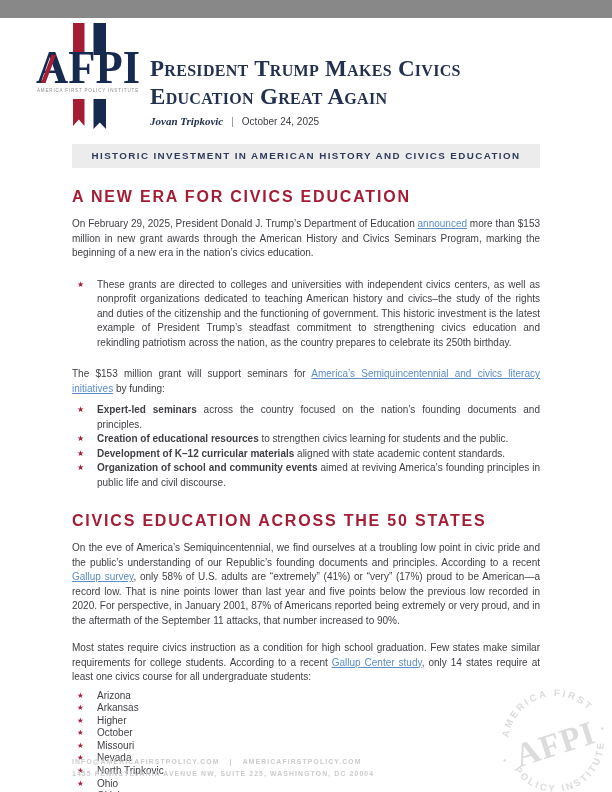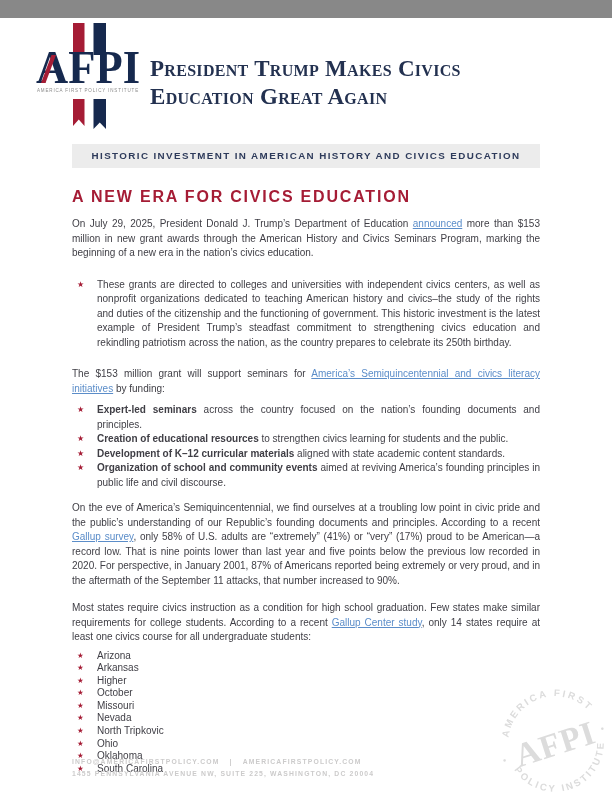--- a/index.html
+++ b/index.html
@@ -73,29 +73,32 @@
       <polygon points="38,76 49.5,76 49.5,103 43.75,96.5 38,103" fill="#A51C35"></polygon>
       <polygon points="58.5,76 71,76 71,106 64.75,99.5 58.5,106" fill="#16294E"></polygon>
     </svg>
   </div>
 
   <div class="header-text">
     <div class="doc-title">
       <div>President Trump Makes Civics</div>
       <div>Education Great Again</div>
     </div>
+    <div class="byline">
+      <span class="author">Jovan Tripkovic</span><span class="sep">|</span><span>October 24, 2025</span>
+    </div>
   </div>
 
   <div class="content">
 
     <div class="banner">HISTORIC INVESTMENT IN AMERICAN HISTORY AND CIVICS EDUCATION</div>
 
     <div class="section-heading">A NEW ERA FOR CIVICS EDUCATION</div>
 
-    <p class="body"><span>On July 29, 2025, President Donald J. Trump’s Department of Education </span><a class="doc-link">announced</a><span> more than $153 million in new grant awards through the American History and Civics Seminars Program, marking the beginning of a new era in the nation’s civics education.</span></p>
+    <p class="body"><span>On February 29, 2025, President Donald J. Trump’s Department of Education </span><a class="doc-link">announced</a><span> more than $153 million in new grant awards through the American History and Civics Seminars Program, marking the beginning of a new era in the nation’s civics education.</span></p>
 
     <div class="bullet callout">
       <span class="star">★</span>
       <span class="btext">These grants are directed to colleges and universities with independent civics centers, as well as nonprofit organizations dedicated to teaching American history and civics–the study of the rights and duties of the citizenship and the functioning of government. This historic investment is the latest example of President Trump’s steadfast commitment to strengthening civics education and rekindling patriotism across the nation, as the country prepares to celebrate its 250th birthday.</span>
     </div>
 
     <p class="body" style="margin-top:17px;"><span>The $153 million grant will support seminars for </span><a class="doc-link">America’s Semiquincentennial and civics literacy initiatives</a><span> by funding:</span></p>
 
     <div class="funding-list">
       <div class="bullet">
@@ -109,20 +112,21 @@
       <div class="bullet">
         <span class="star">★</span>
         <span class="btext"><b class="lead">Development of K–12 curricular materials</b><span> aligned with state academic content standards.</span></span>
       </div>
       <div class="bullet">
         <span class="star">★</span>
         <span class="btext"><b class="lead">Organization of school and community events</b><span> aimed at reviving America’s founding principles in public life and civil discourse.</span></span>
       </div>
     </div>
 
+    <div class="section-heading" style="margin-top:22px;">CIVICS EDUCATION ACROSS THE 50 STATES</div>
 
     <p class="body"><span>On the eve of America’s Semiquincentennial, we find ourselves at a troubling low point in civic pride and the public’s understanding of our Republic’s founding documents and principles. According to a recent </span><a class="doc-link">Gallup survey</a><span>, only 58% of U.S. adults are “extremely” (41%) or “very” (17%) proud to be American—a record low. That is nine points lower than last year and five points below the previous low recorded in 2020. For perspective, in January 2001, 87% of Americans reported being extremely or very proud, and in the aftermath of the September 11 attacks, that number increased to 90%.</span></p>
 
     <p class="body" style="margin-top:13px;"><span>Most states require civics instruction as a condition for high school graduation. Few states make similar requirements for college students. According to a recent </span><a class="doc-link">Gallup Center study</a><span>, only 14 states require at least one civics course for all undergraduate students:</span></p>
 
     <div class="states-list">
       <div class="bullet">
           <span class="star">★</span>
           <span class="btext">Arizona</span>
         </div>

